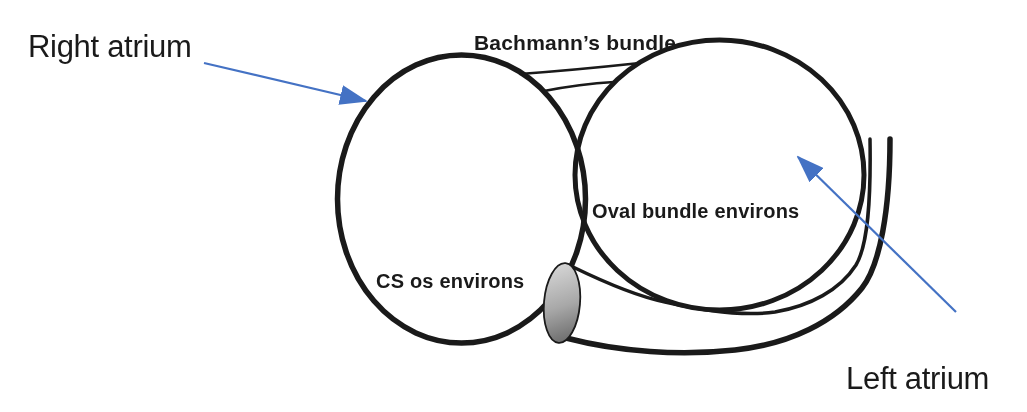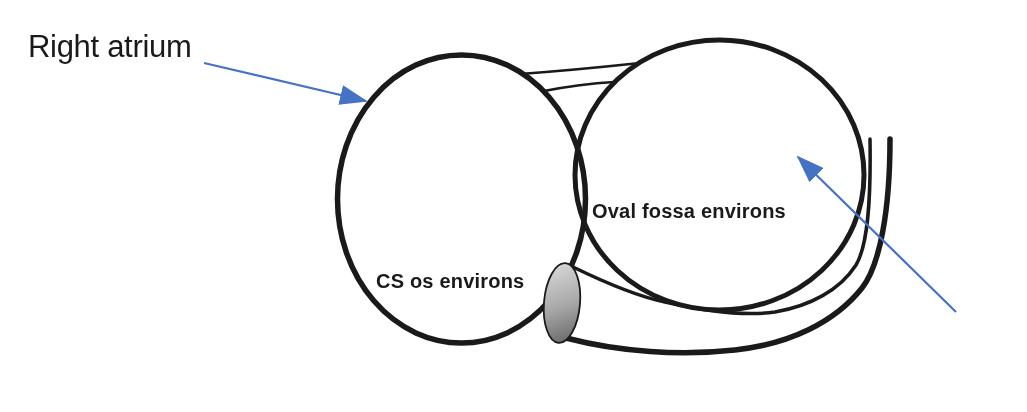--- a/index.html
+++ b/index.html
@@ -91,18 +91,20 @@
     <path class="stroke" stroke-width="2.5" d="M544,91 Q580,84 614,82"></path>
 
     <ellipse class="cs-os" cx="562" cy="303" rx="18" ry="40" fill="url(#csGrad)" transform="rotate(5 562 303)"></ellipse>
 
     <path class="blue-line" marker-end="url(#arrowhead)" d="M204,63 L366,101"></path>
     <path class="blue-line" marker-end="url(#arrowhead)" d="M956,312 L798,157"></path>
   </svg>
 
   <div class="label label-large" id="label-right-atrium">Right atrium</div>
 
+  <div class="label label-small" id="label-bachmann">Bachmann’s bundle</div>
 
-  <div class="label label-small" id="label-oval-fossa">Oval fossa environs</div>
+  <div class="label label-small" id="label-oval-fossa">Oval bundle environs</div>
 
   <div class="label label-small" id="label-cs-os">CS os environs</div>
 
+  <div class="label label-large" id="label-left-atrium">Left atrium</div>
 </div>
 
 </body></html>

